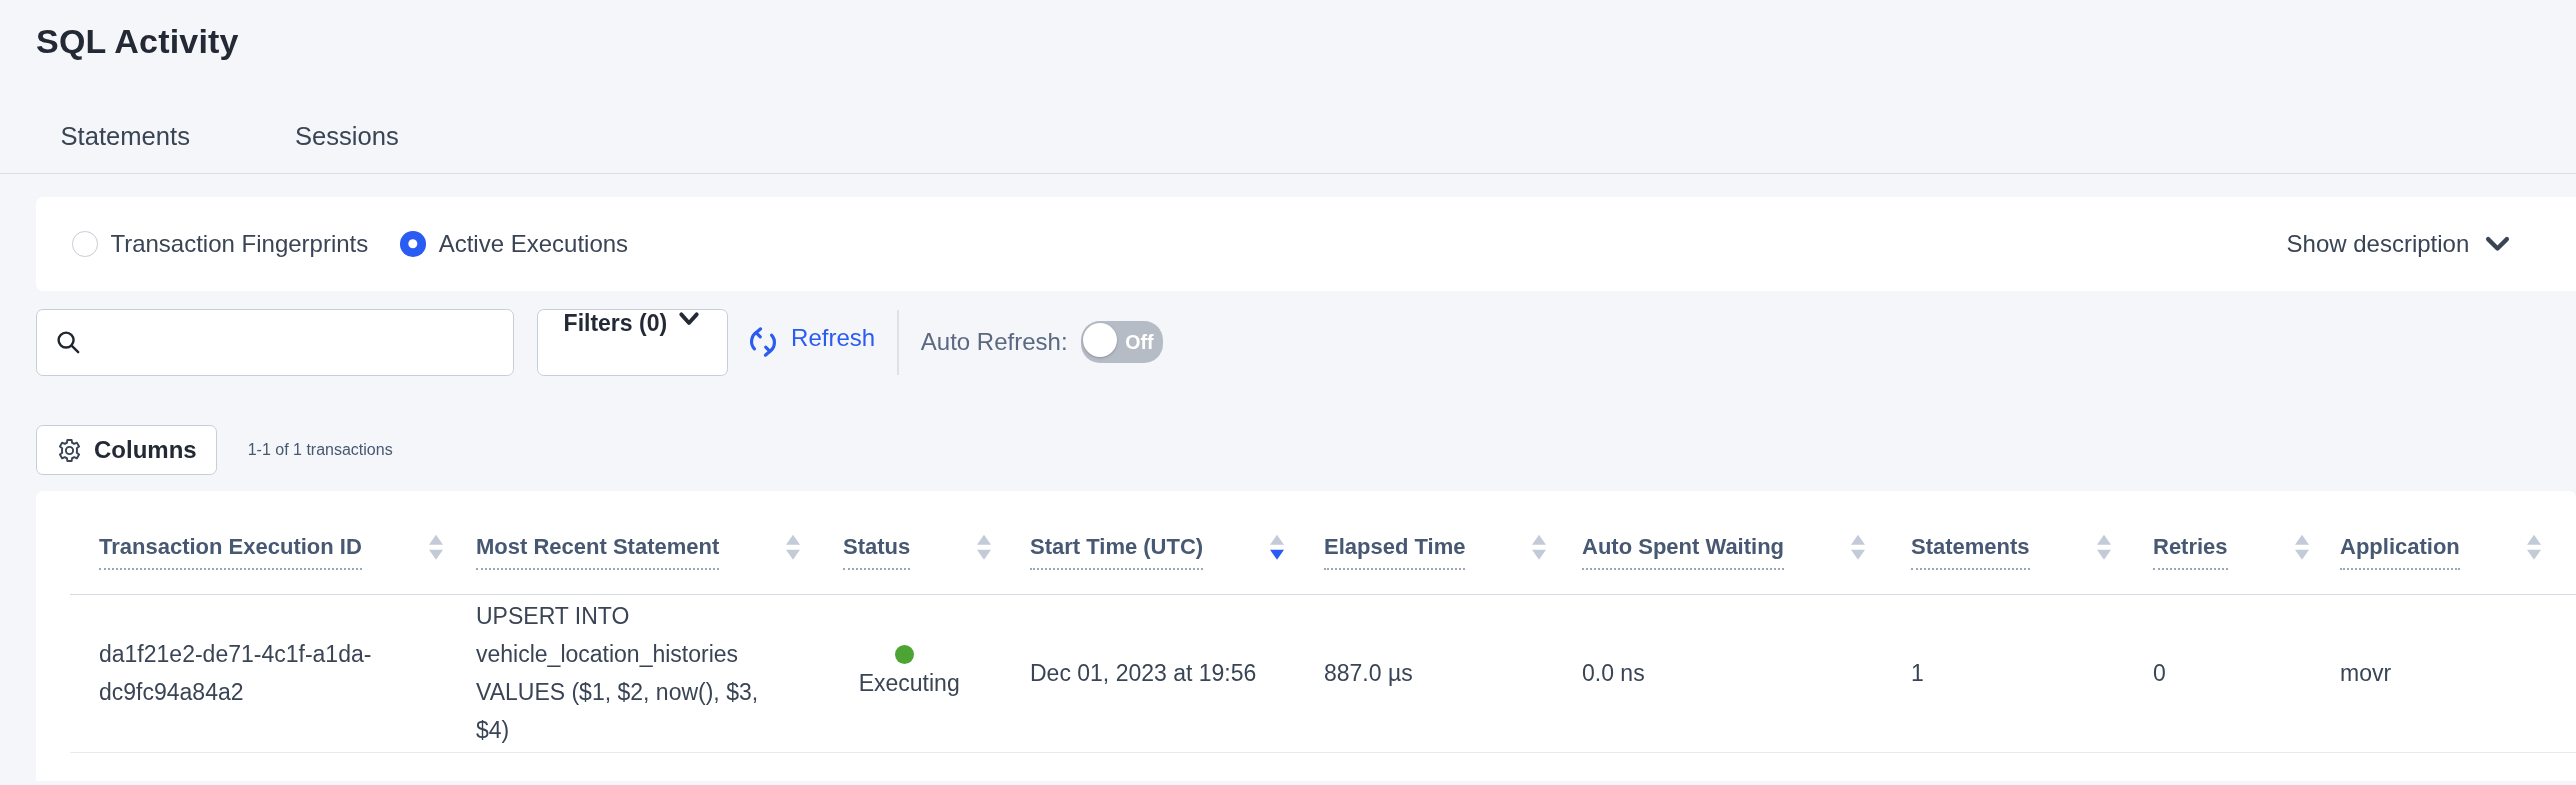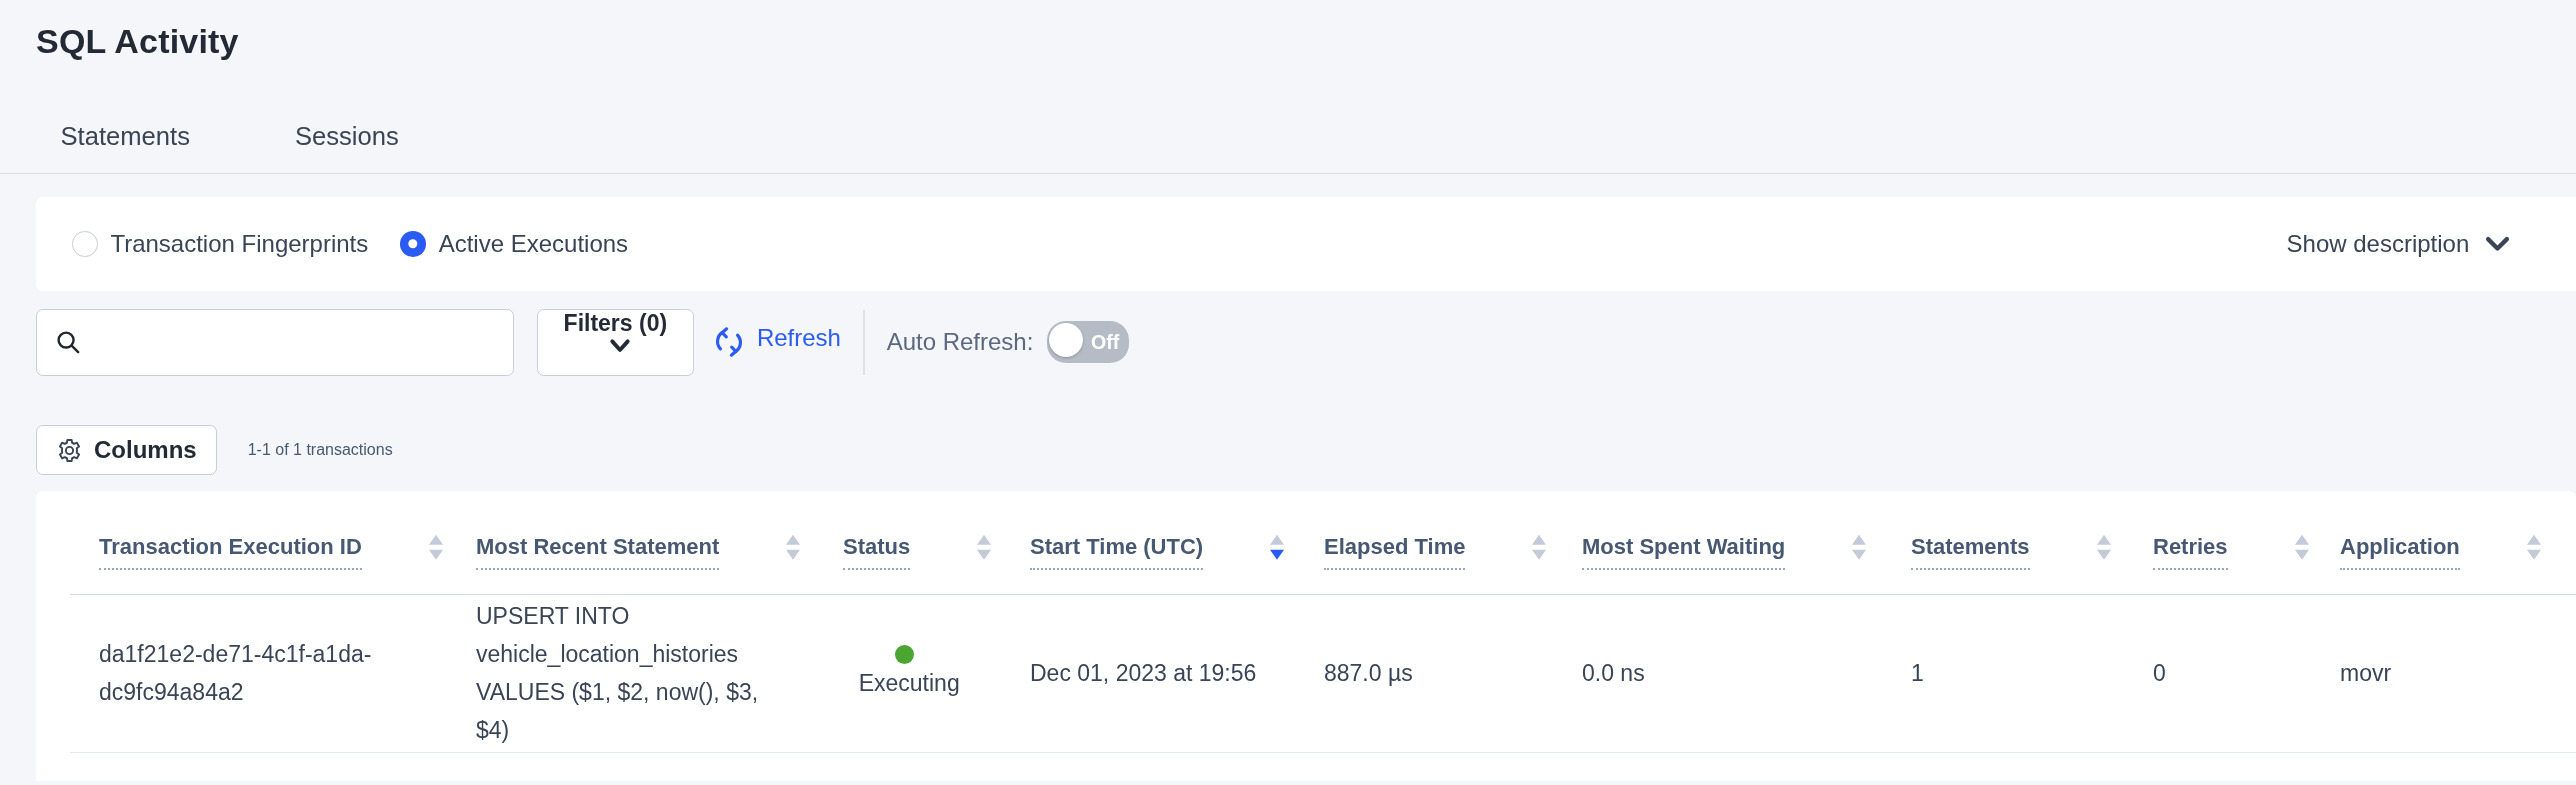--- a/index.html
+++ b/index.html
@@ -66,21 +66,21 @@
     width:478px;height:67px;background:#fff;border:1.7px solid var(--border-ctl);border-radius:6.8px;
     display:flex;align-items:center;padding:0 17px;
   }
   .search-box input{
     border:none;outline:none;flex:1;font-size:24px;margin-left:13.7px;color:var(--ink);
     font-family:inherit;background:transparent;
   }
   .search-box input::placeholder{color:var(--placeholder);}
   .filters-btn{
     margin-left:23px;height:67px;background:#fff;border:1.7px solid var(--border-ctl);border-radius:6.8px;
-    display:flex;align-items:center;padding:0 25.6px;cursor:pointer;flex-direction:column;
+    display:flex;align-items:flex-start;padding:0 25.6px;cursor:pointer;
   }
   .filters-btn .label{font-size:23px;font-weight:700;color:var(--ink-dark);}
   .filters-btn svg{margin-left:10.2px;}
   .asof-text{margin-left:22px;font-size:24px;color:var(--ink-gray);white-space:nowrap;}
   .refresh{display:flex;margin-left:17px;cursor:pointer;}
   .refresh .label{margin-left:10.2px;font-size:24px;color:var(--blue);font-weight:500;}
   .v-divider{width:1.7px;height:65px;background:#dde1e8;margin:0 22px;}
   .autorefresh-label{font-size:24px;color:var(--ink-gray);white-space:nowrap;}
   .toggle{
     margin-left:13.7px;width:82px;height:42px;border-radius:19px;background:var(--toggle-gray);
@@ -263,21 +263,21 @@
           <div class="th-inner">
             <span class="th-label">Elapsed Time</span>
             <span class="sort">
               <i class="tri up"></i>
               <i class="tri down"></i>
             </span>
           </div>
         </th>
         <th>
           <div class="th-inner">
-            <span class="th-label">Most Spent Waiting</span>
+            <span class="th-label">Auto Spent Waiting</span>
             <span class="sort">
               <i class="tri up"></i>
               <i class="tri down"></i>
             </span>
           </div>
         </th>
         <th>
           <div class="th-inner">
             <span class="th-label">Statements</span>
             <span class="sort">

